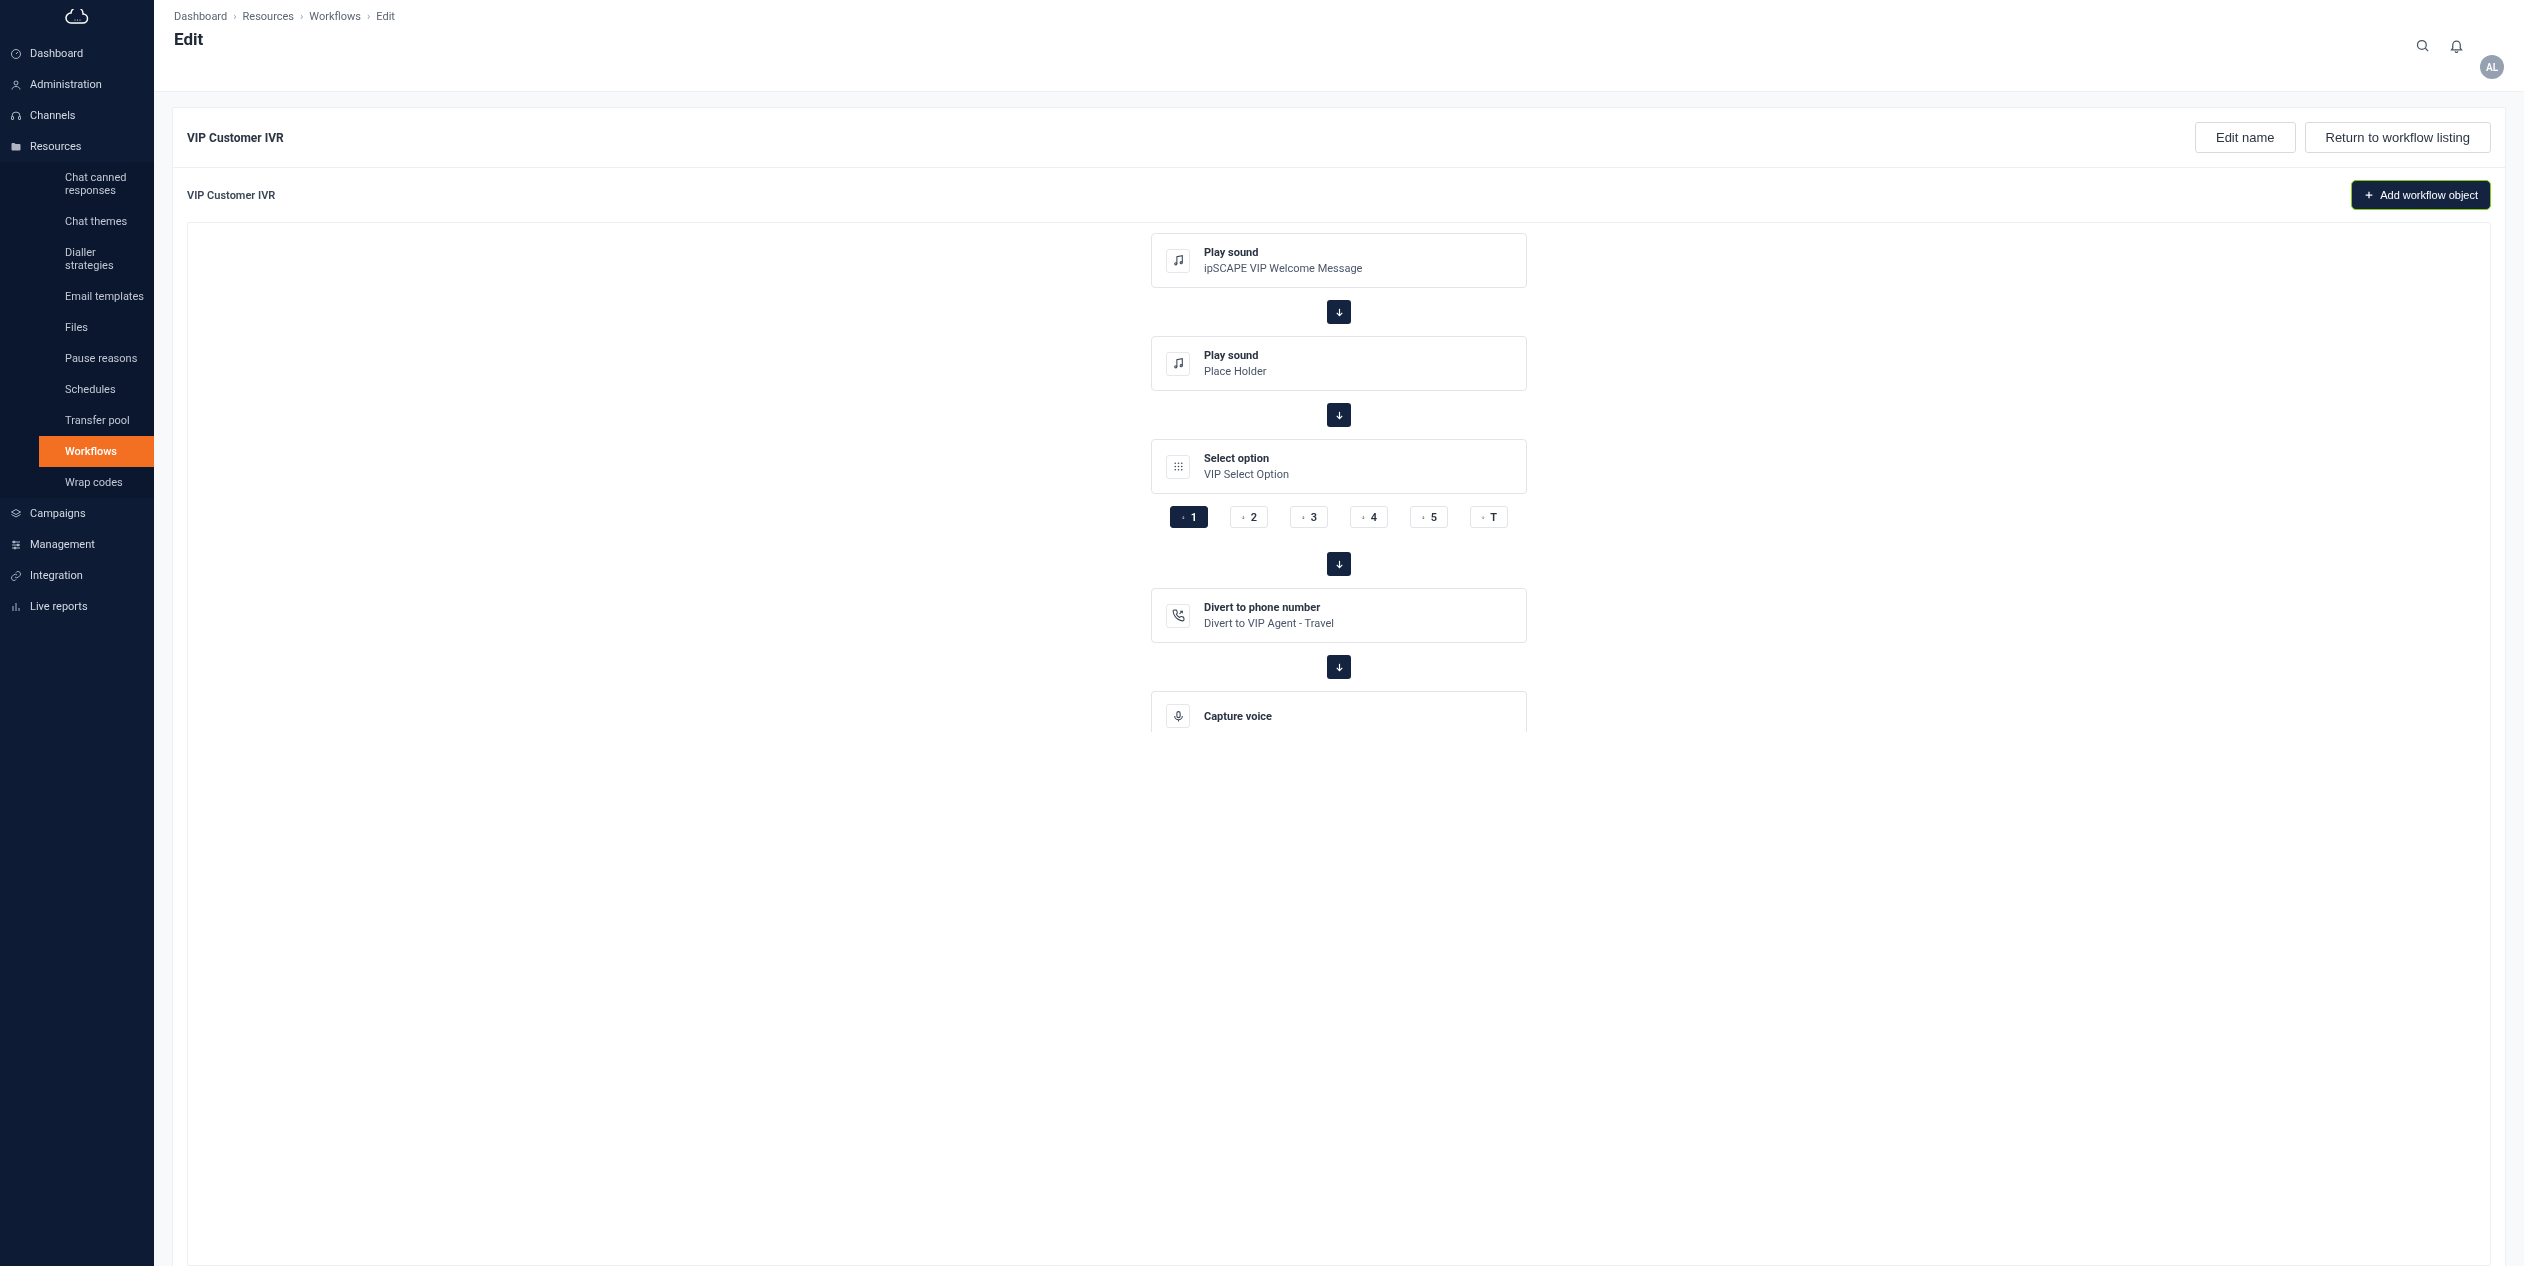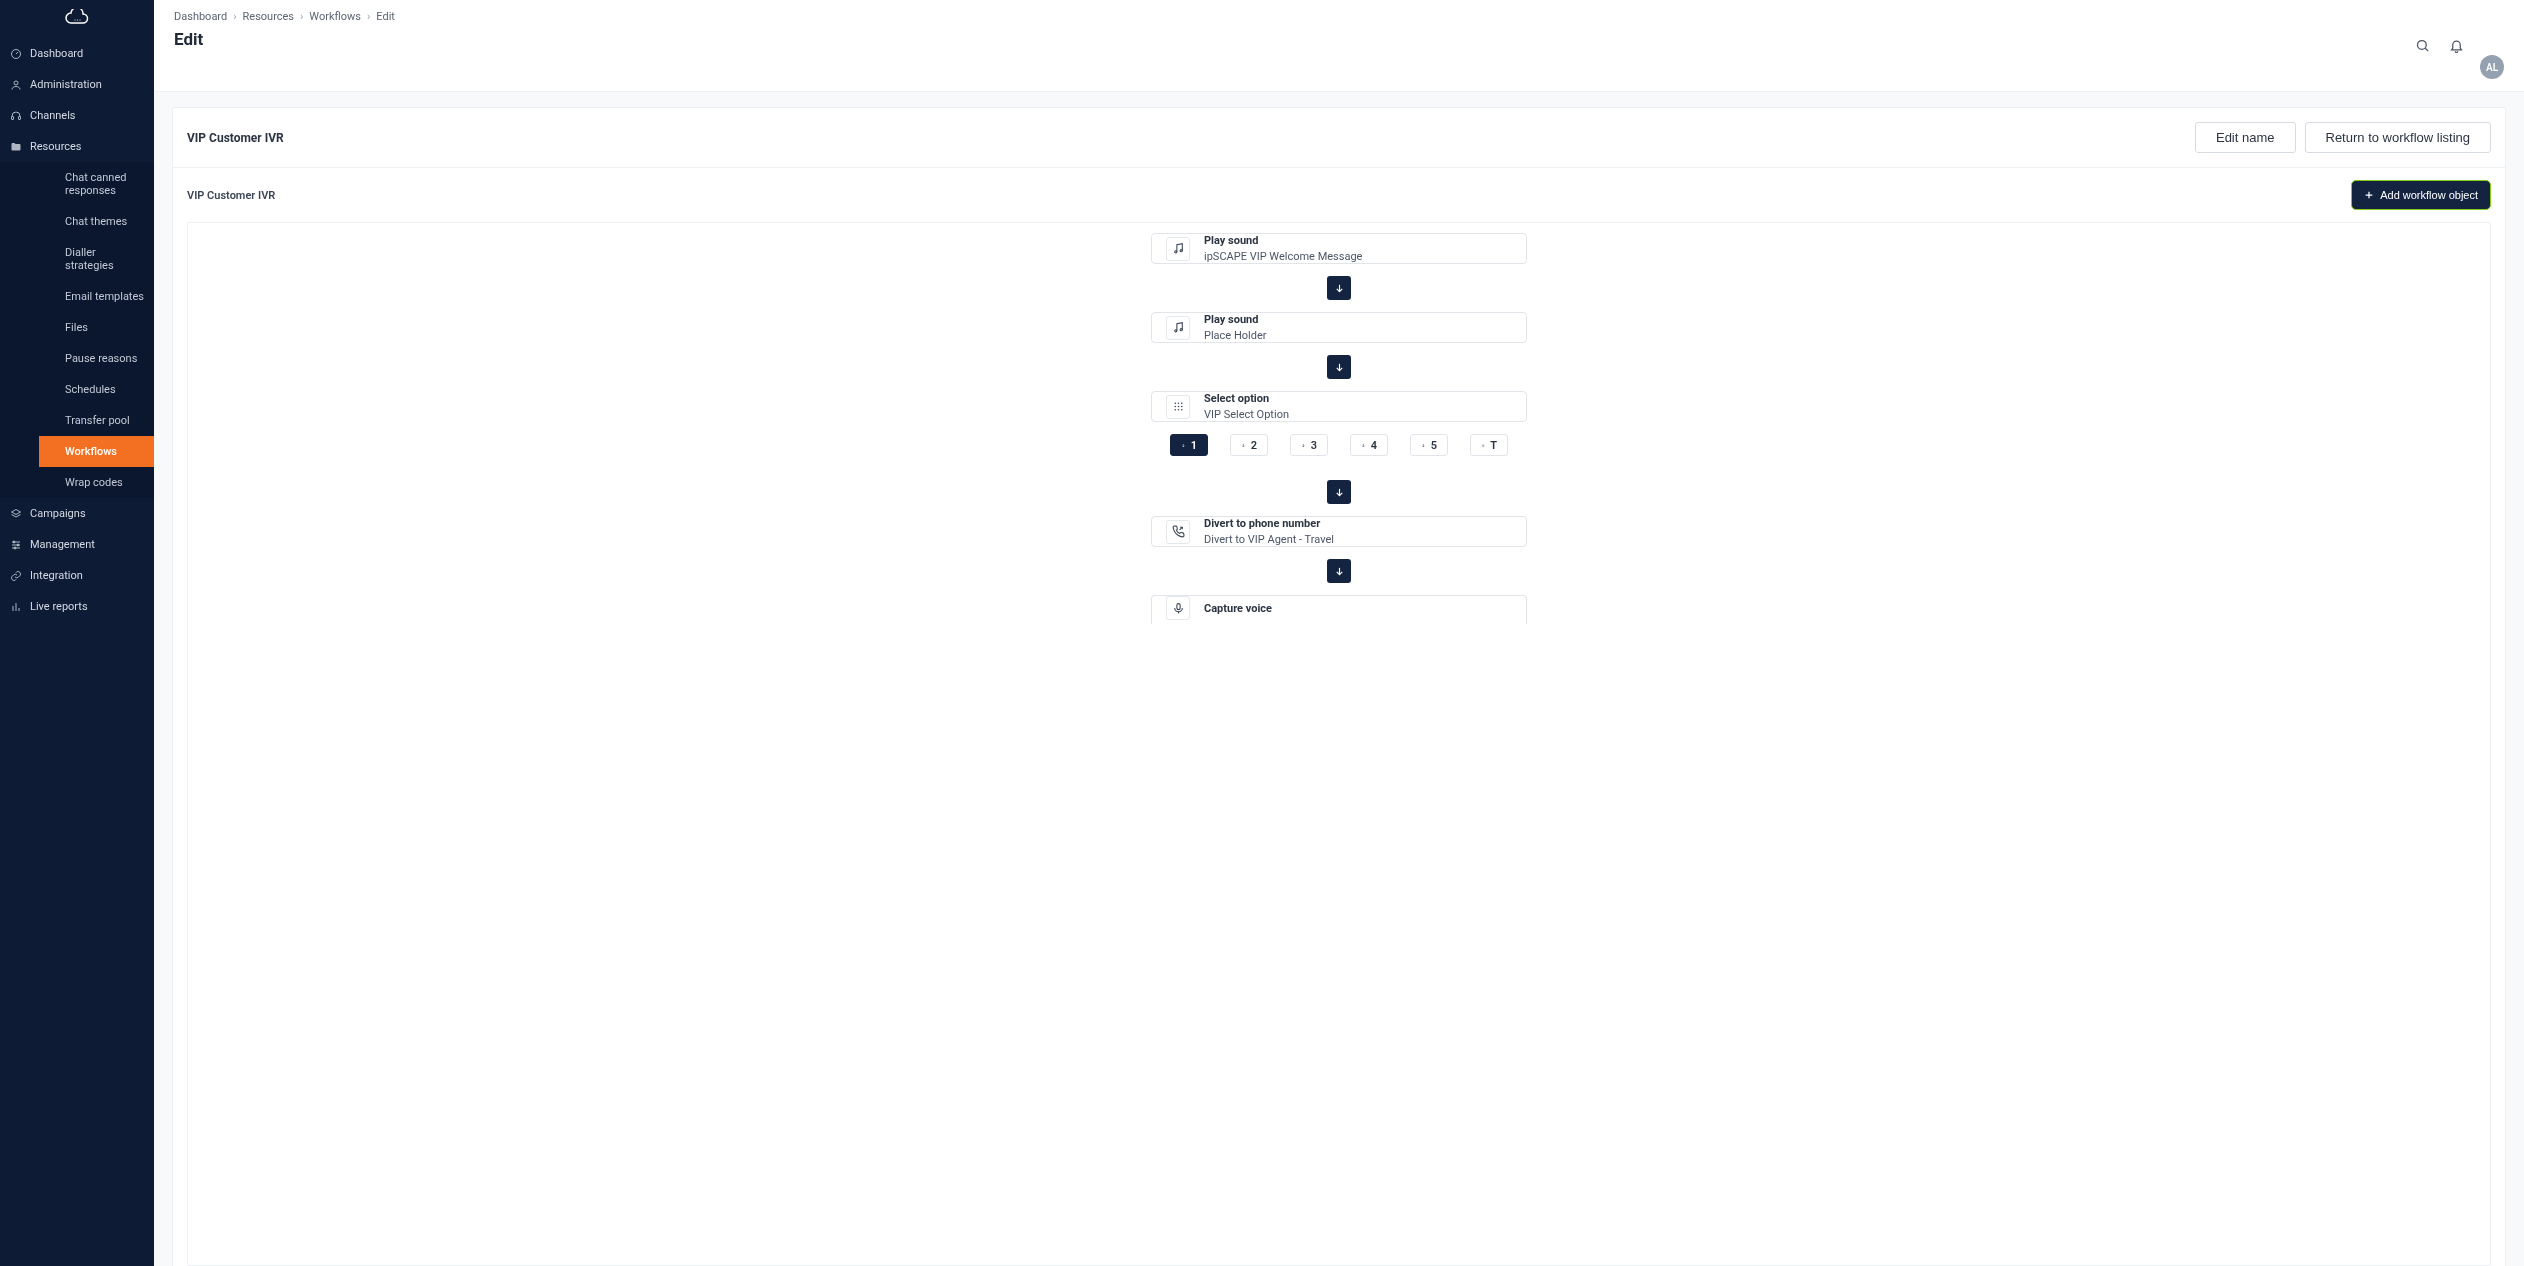--- a/index.html
+++ b/index.html
@@ -35,21 +35,21 @@
   .wf-title { font-size:12px; font-weight:700; color:#2b3442;}
   .btn { border:1px solid #d6dbe1; background:#fff; color:#2b3442; padding:7px 20px; border-radius:3px; font-size:13px; cursor:pointer;}
   .btn + .btn { margin-left:6px;}
   .subhead { display:flex; justify-content:space-between; align-items:center; padding:12px 14px 12px 14px;}
   .wf-subtitle { font-size:11px; font-weight:600; color:#3b4656;}
   .btn-primary { background:#132340; color:#fff; border:1px solid #84cc16; padding:8px 12px; border-radius:5px; font-size:11px; cursor:pointer; display:inline-flex; align-items:center; gap:6px;}
   .canvas { border:1px solid #eceff3; margin:0 14px 14px; border-radius:2px; flex:1; overflow:auto; padding:10px 0 0;}
 
   
   .flow-col { width:378px; margin:0 auto; display:flex; flex-direction:column; align-items:center;}
-  .node { width:376px; border:1px solid #e1e5ea; border-radius:4px; background:#fff; padding:0 14px; display:flex; gap:14px; align-items:center; cursor:pointer;}
+  .node { width:376px; border:1px solid #e1e5ea; border-radius:4px; background:#fff; padding:12px 14px; display:flex; gap:14px; align-items:center; cursor:pointer;}
   .node-icon { width:24px; height:24px; border:1px solid #e4e7ec; border-radius:3px; display:flex; align-items:center; justify-content:center; color:#3b4656; flex-shrink:0;}
   .node-text { display:flex; flex-direction:column; gap:3px;}
   .node-title { font-size:11px; font-weight:700; color:#2b3442;}
   .node-sub { font-size:11px; color:#4a5568;}
 
   .arrow-box { width:24px; height:24px; background:#132340; border-radius:3px; display:flex; align-items:center; justify-content:center; margin:12px 0; cursor:pointer;}
   .arrow-box svg { stroke:#fff; }
 
   .options-row { display:flex; gap:22px; margin:12px 0; justify-content:center; width:376px; padding:0 22px;}
   .opt-badge { min-width:38px; padding:0 10px; height:22px; border:1px solid #e1e5ea; border-radius:3px; display:flex; align-items:center; justify-content:center; gap:5px; font-size:11px; font-weight:600; color:#2b3442; cursor:pointer; background:#fff;}

